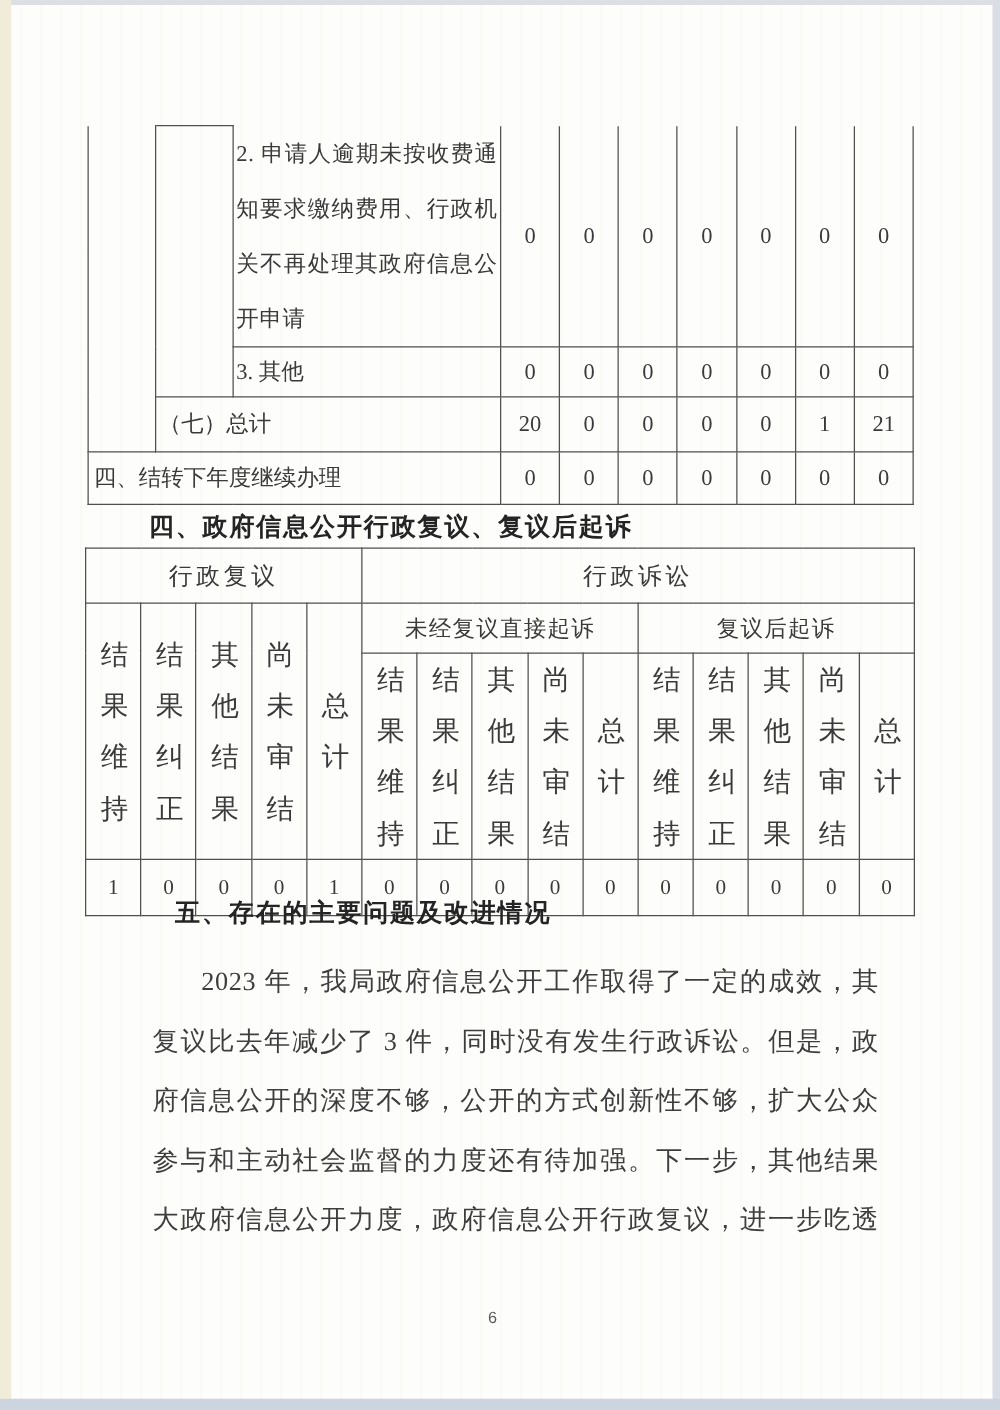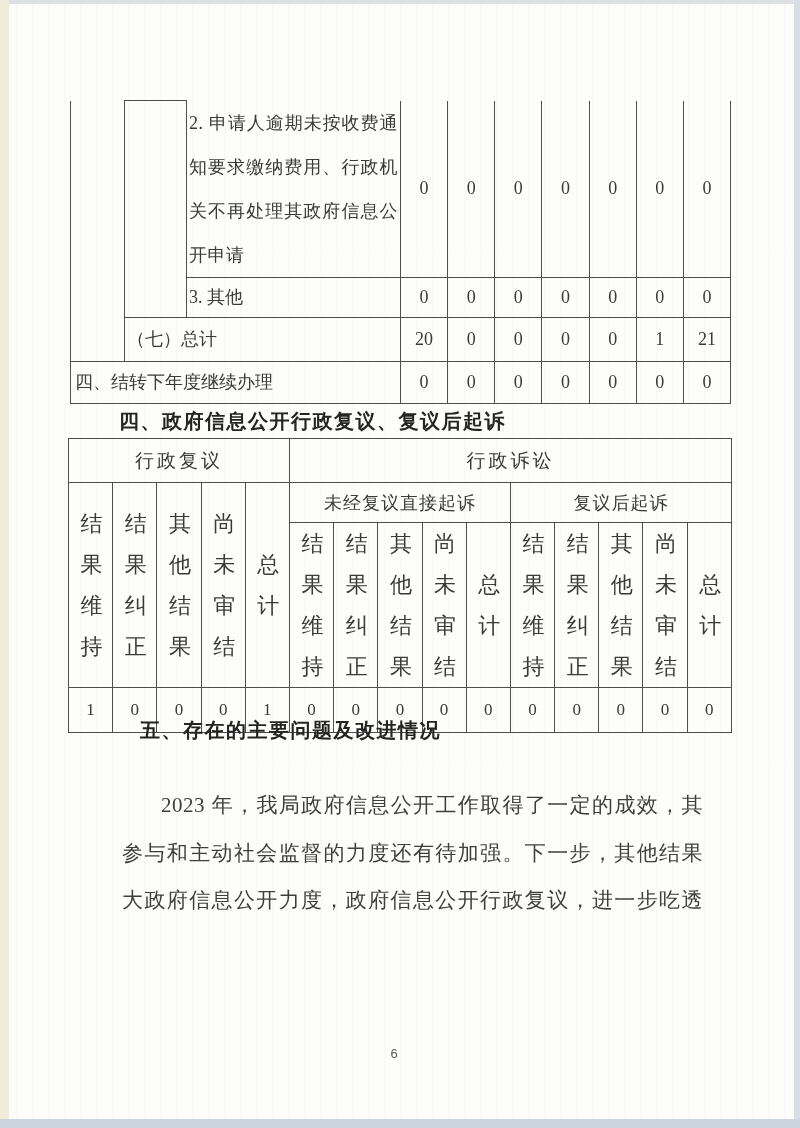--- a/index.html
+++ b/index.html
@@ -44,21 +44,21 @@
         line-height:41px; font-size:22px; text-align:center; }
 
   
   .heading { position:absolute; font-family:"Liberation Sans","DejaVu Sans",sans-serif;
              font-weight:bold; font-size:20px; color:#242424; letter-spacing:1.5px;
              white-space:nowrap; }
   .h4 { left:119px; top:408px; }
   .h5 { left:140px; top:717px; }
 
   
-  .para { position:absolute; left:122px; top:782px; width:581px;
+  .para { position:absolute; left:122px; top:762px; width:581px;
           font-size:21px; color:#3e3e3e; }
   .pline { height:47.5px; line-height:47.5px; white-space:nowrap; overflow:hidden;
            text-align:justify; text-align-last:justify; text-justify:inter-character;
            letter-spacing:0.5px; }
   .pline:first-child { text-indent:39px; }
 
   .pageno { position:absolute; left:384px; top:1046px; width:20px;
             text-align:center; font-size:13px; color:#5a5a5a;
             font-family:"Liberation Sans","DejaVu Sans",sans-serif; }
 </style>
@@ -223,18 +223,20 @@
         <td>0</td>
         <td>0</td>
       </tr>
     </tbody>
   </table>
 
   <div class="heading h5">五、存在的主要问题及改进情况</div>
 
   <div class="para">
     <div class="pline">2023 年，我局政府信息公开工作取得了一定的成效，其</div>
+    <div class="pline">复议比去年减少了 3 件，同时没有发生行政诉讼。但是，政</div>
+    <div class="pline">府信息公开的深度不够，公开的方式创新性不够，扩大公众</div>
     <div class="pline">参与和主动社会监督的力度还有待加强。下一步，其他结果</div>
     <div class="pline">大政府信息公开力度，政府信息公开行政复议，进一步吃透</div>
   </div>
 
   <div class="pageno">6</div>
 </div>
 
 </body></html>

